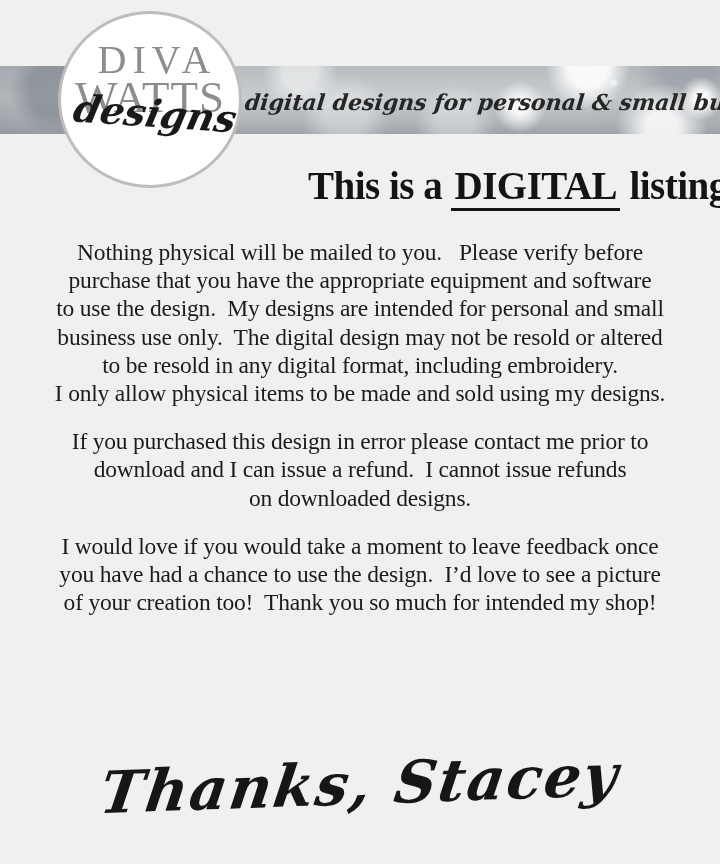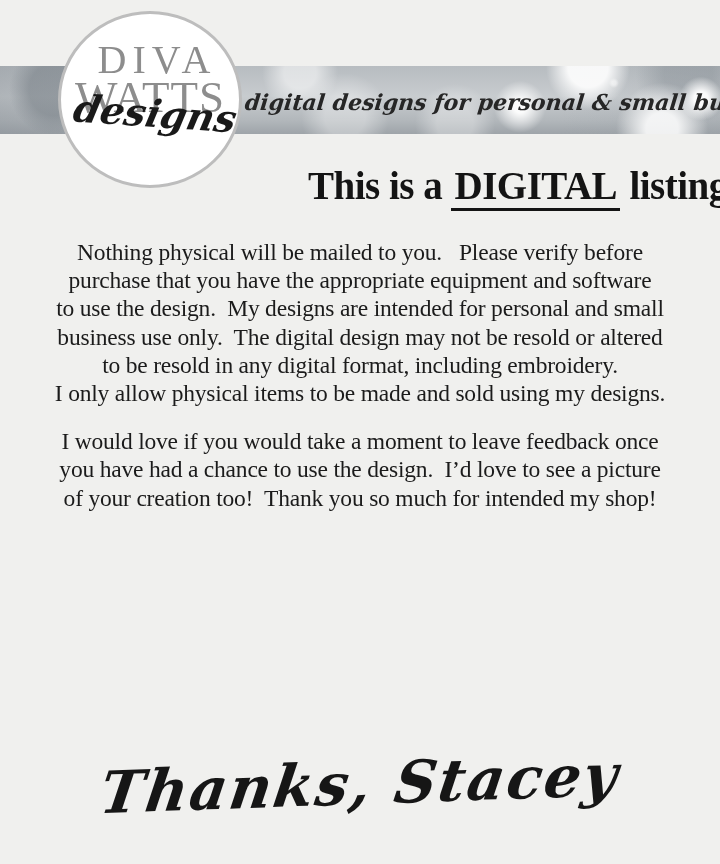--- a/index.html
+++ b/index.html
@@ -121,20 +121,23 @@
 
   <h1 class="heading"><span>This is a </span><span class="underline">DIGITAL</span><span> listing.</span></h1>
 
   <div class="body-text">
     <p>Nothing physical will be mailed to you.   Please verify before
 purchase that you have the appropriate equipment and software
 to use the design.  My designs are intended for personal and small
 business use only.  The digital design may not be resold or altered
 to be resold in any digital format, including embroidery.
 I only allow physical items to be made and sold using my designs.</p>
+    <p>If you purchased this design in error please contact me prior to
+download and I can issue a refund.  I cannot issue refunds
+on downloaded designs.</p>
     <p>I would love if you would take a moment to leave feedback once
 you have had a chance to use the design.  I’d love to see a picture
 of your creation too!  Thank you so much for intended my shop!</p>
   </div>
 
   <div class="signature">Thanks, Stacey</div>
 
 </div>
 
 </body></html>

